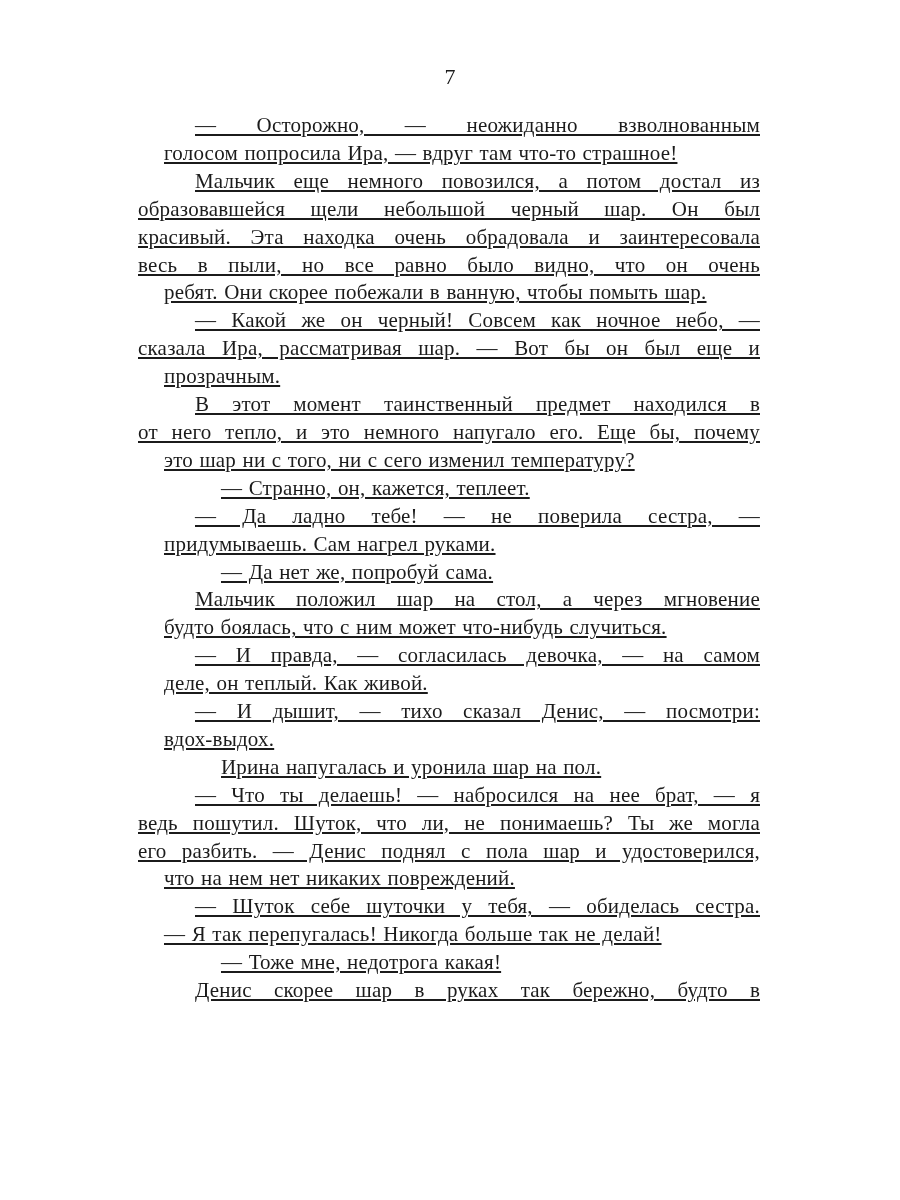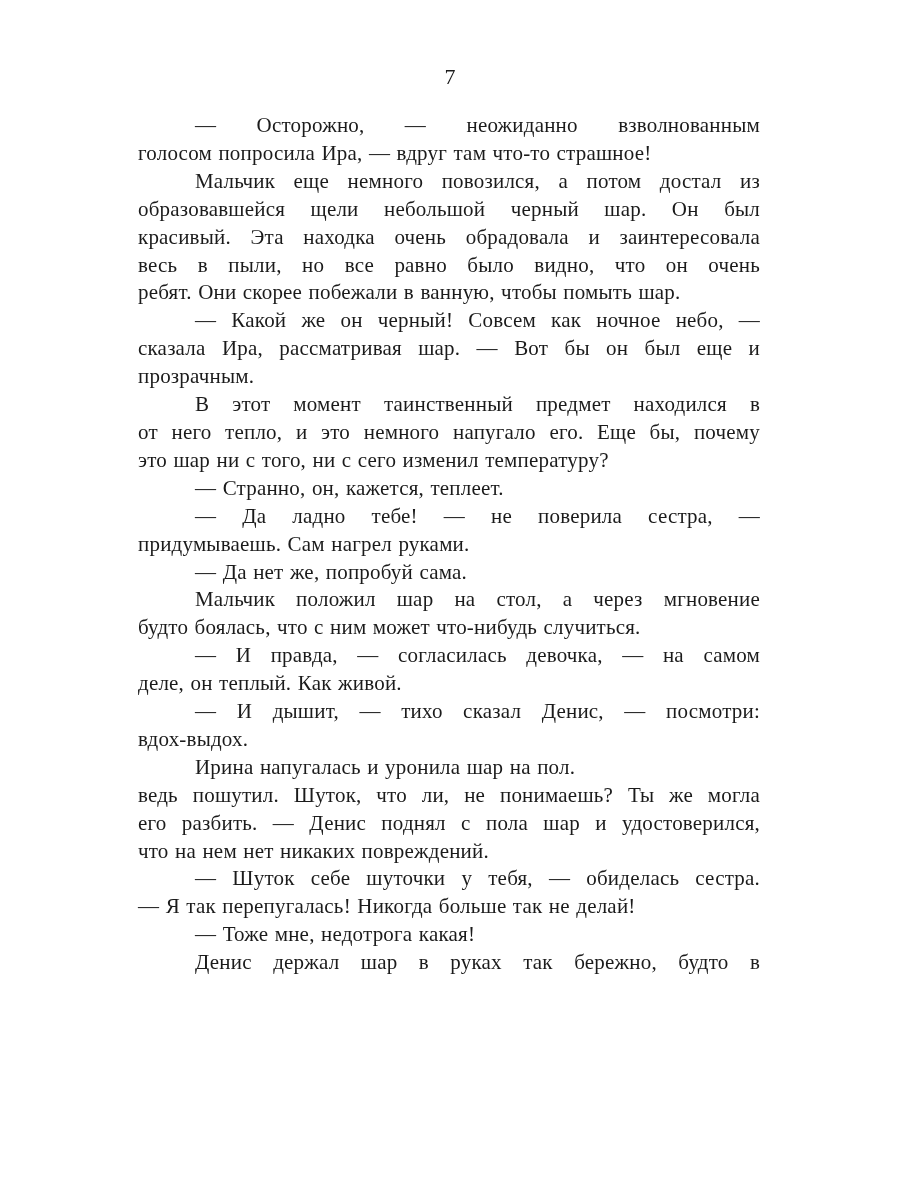--- a/index.html
+++ b/index.html
@@ -32,35 +32,37 @@
   }
   .text-block {
     position: absolute;
     left: 138px;
     top: 112px;
     width: 622px;
   }
   .paragraph {
     margin: 0;
     padding: 0;
+    text-decoration: underline;
   }
   .line {
     font-size: 21px;
     line-height: 27.9px;
     text-align: justify;
     text-align-last: justify;
     letter-spacing: 0.2px;
     word-spacing: 1px;
   }
   .line.indent {
     padding-left: 57px;
   }
   .line.lastline {
     text-align: left;
     text-align-last: left;
+    margin-left: 26px;
   }
 </style>
 </head>
 <body>
 
 <div class="book-page">
   <div class="page-number">7</div>
   <div class="text-block">
       <div class="paragraph">
         <div class="line indent">— Осторожно, — неожиданно взволнованным</div>
@@ -102,28 +104,29 @@
         <div class="line lastline">деле, он теплый. Как живой.</div>
       </div>
       <div class="paragraph">
         <div class="line indent">— И дышит, — тихо сказал Денис, — посмотри:</div>
         <div class="line lastline">вдох-выдох.</div>
       </div>
       <div class="paragraph">
         <div class="line indent lastline">Ирина напугалась и уронила шар на пол.</div>
       </div>
       <div class="paragraph">
+        <div class="line indent">— Что ты делаешь! — набросился на нее брат, — я</div>
         <div class="line">ведь пошутил. Шуток, что ли, не понимаешь? Ты же могла</div>
         <div class="line">его разбить. — Денис поднял с пола шар и удостоверился,</div>
         <div class="line lastline">что на нем нет никаких повреждений.</div>
       </div>
       <div class="paragraph">
         <div class="line indent">— Шуток себе шуточки у тебя, — обиделась сестра.</div>
         <div class="line lastline">— Я так перепугалась! Никогда больше так не делай!</div>
       </div>
       <div class="paragraph">
         <div class="line indent lastline">— Тоже мне, недотрога какая!</div>
       </div>
       <div class="paragraph">
-        <div class="line indent">Денис держал шар в руках так бережно, будто в</div>
+        <div class="line indent">Денис скорее шар в руках так бережно, будто в</div>
       </div>
     </div>
 </div>
 
 </body></html>

